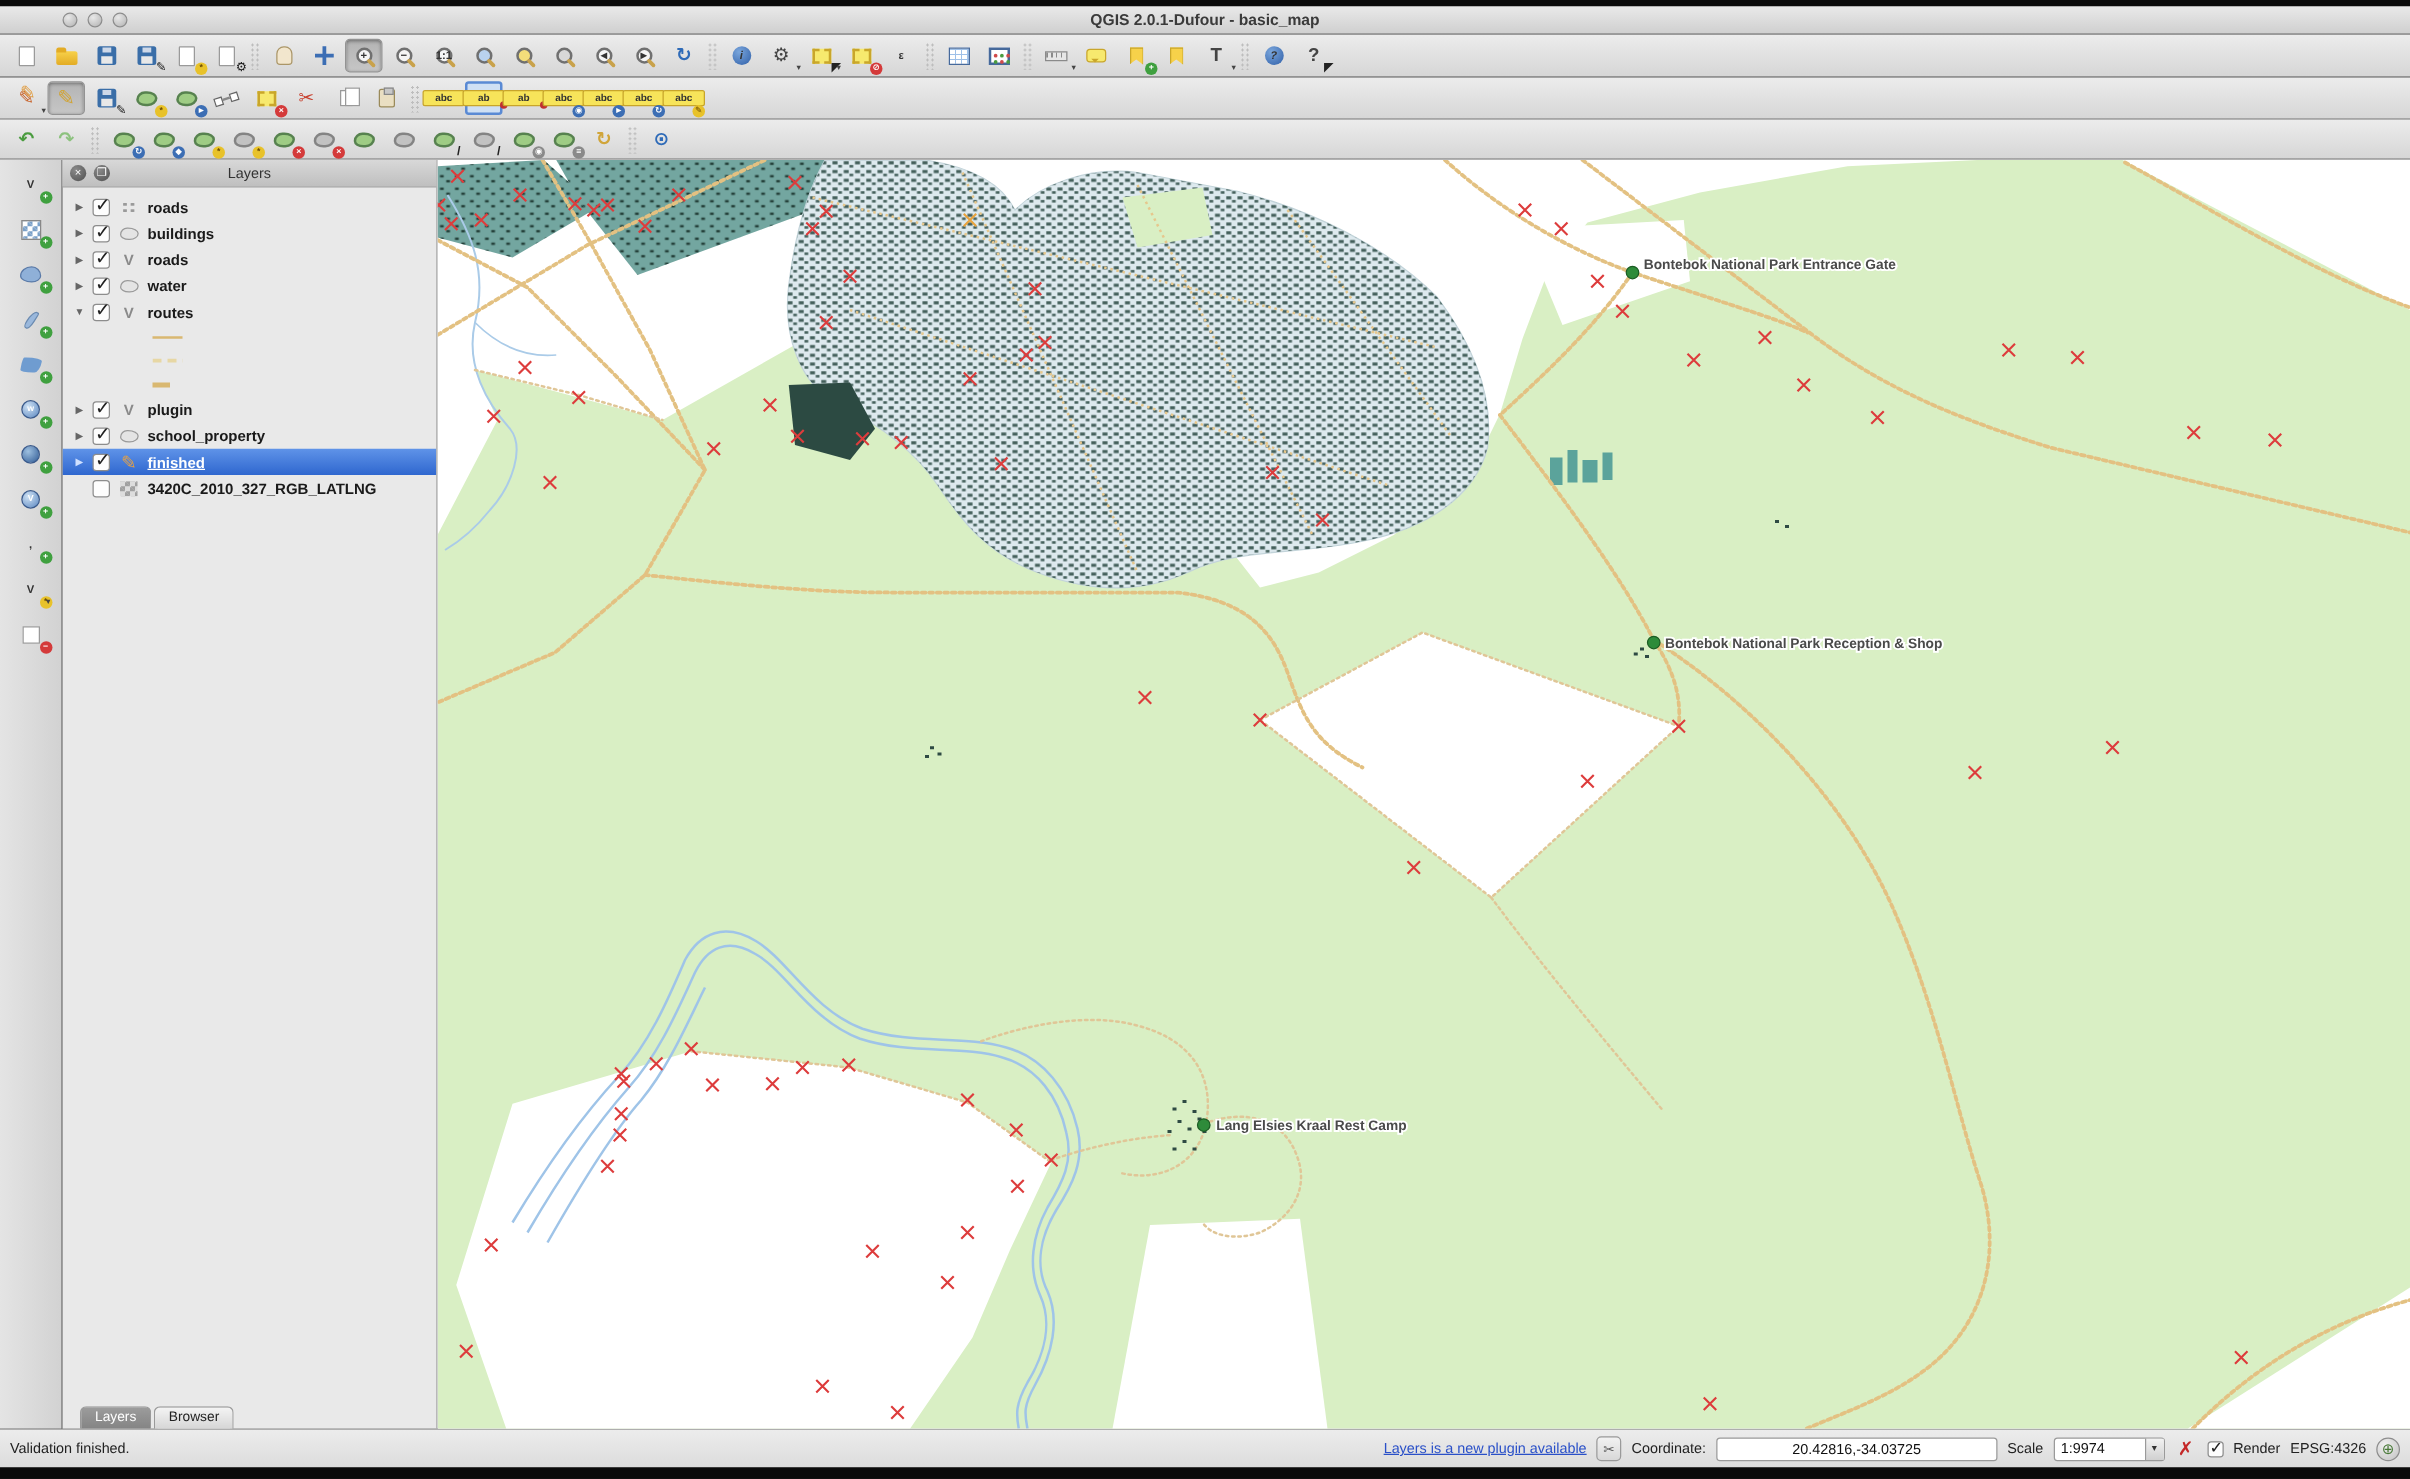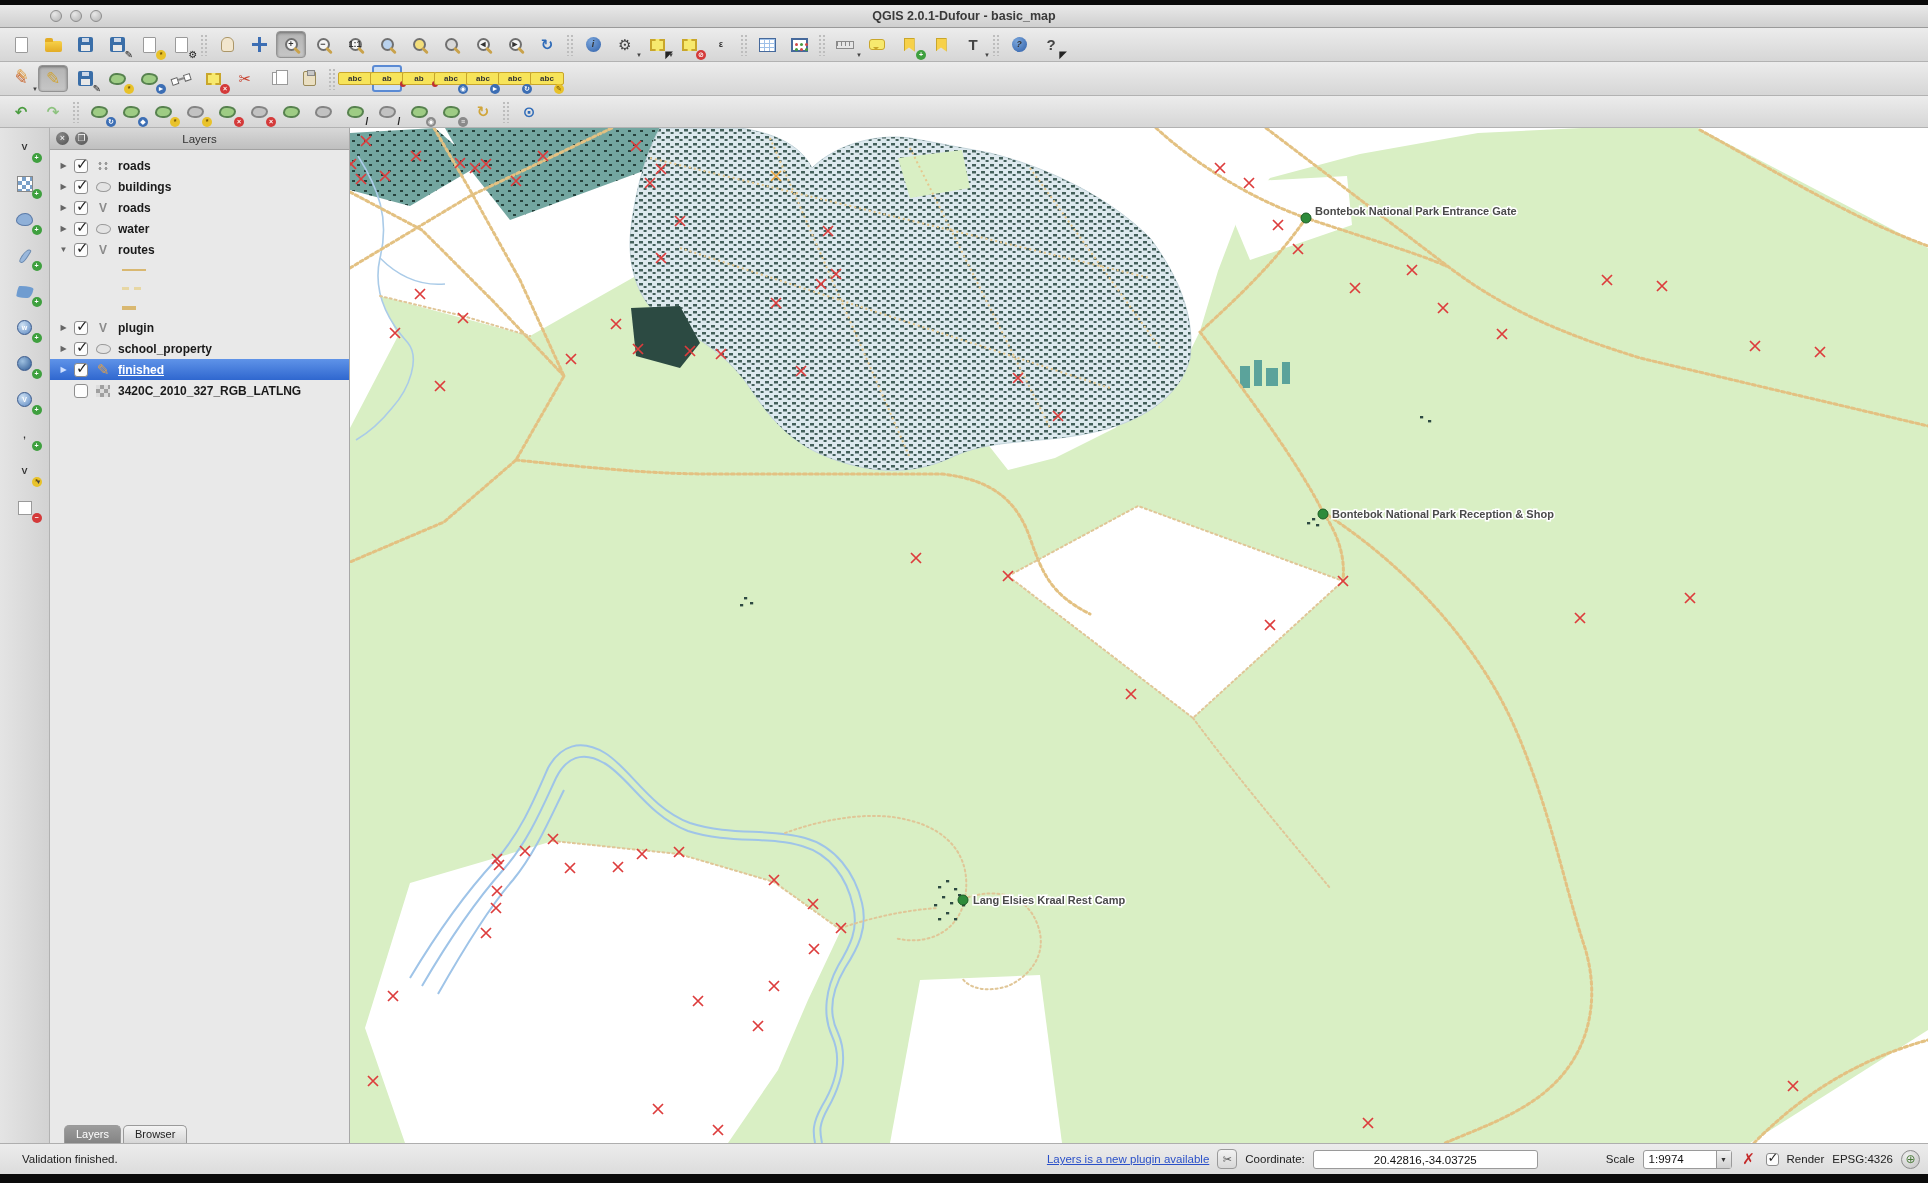--- a/index.html
+++ b/index.html
@@ -101,21 +101,21 @@
   .ptabs{position:absolute;bottom:0;left:14px;display:flex;gap:2px;}
   .ptab{padding:2px 11px 3px;font-size:11px;border:1px solid #9a9a9a;border-bottom:none;border-radius:5px 5px 0 0;background:linear-gradient(#f4f4f4,#d6d6d6);color:#222;}
   .ptab.active{background:linear-gradient(#9c9c9c,#848484);color:#fff;}
   .canvas{flex:1;background:#fff;position:relative;overflow:hidden;}
   .canvas svg{display:block;width:100%;height:100%;}
   .vx{stroke:#dd3c3c;stroke-width:1.7;fill:none;}
   .vx.orange{stroke:#e8a33d;}
   .mlabel{font-size:11px;font-weight:bold;fill:#4a4a4a;stroke:#ffffff;stroke-width:3px;paint-order:stroke;font-family:"Liberation Sans",sans-serif;}
   
   .status{height:31px;background:linear-gradient(#ececec,#dcdcdc);border-top:1px solid #aeaeae;display:flex;align-items:center;font-size:11.5px;color:#222;padding:0 8px;gap:8px;}
-  .st-left{flex:1;margin-left:14px;}
+  .st-left{flex:1;}
   .st-link{color:#2a50c8;text-decoration:underline;}
   .st-ic{width:20px;height:20px;border:1px solid #9a9a9a;border-radius:4px;background:linear-gradient(#f2f2f2,#d8d8d8);display:flex;align-items:center;justify-content:center;font-size:11px;color:#555;}
   .st-input{width:225px;height:19px;background:#fff;border:1px solid #9a9a9a;border-radius:3px;text-align:center;font-size:11.5px;line-height:18px;color:#111;}
   .st-combo{display:flex;align-items:center;height:19px;border:1px solid #9a9a9a;border-radius:3px;background:#fff;}
   .st-combo .val{width:72px;padding-left:5px;font-size:11.5px;color:#111;}
   .st-combo .arrow{width:15px;height:100%;background:linear-gradient(#f2f2f2,#d0d0d0);border-left:1px solid #9a9a9a;font-size:7px;display:flex;align-items:center;justify-content:center;color:#333;}
   .st-stop{width:18px;height:18px;border-radius:3px;color:#c42828;font-size:15px;font-weight:bold;display:flex;align-items:center;justify-content:center;}
   .st-cb{width:13px;height:13px;background:#fdfdfd;border:1px solid #8d8d8d;border-radius:3px;position:relative;}
   .st-cb::after{content:"✓";position:absolute;left:1px;top:-4px;font-size:13px;font-weight:bold;color:#222;}
   .st-crs{width:19px;height:19px;border-radius:50%;background:radial-gradient(circle at 35% 30%,#f0f0f0,#c2c2c2);border:1px solid #8d8d8d;display:flex;align-items:center;justify-content:center;font-size:12px;color:#4a7a3a;}
@@ -748,21 +748,21 @@
       </svg>
     </div>
   </div>
 
   <div class="status">
     <div class="st-left">Validation finished.</div>
     <a class="st-link" href="#">Layers is a new plugin available</a>
     <div class="st-ic">✂</div>
     <span>Coordinate:</span>
     <div class="st-input">20.42816,-34.03725</div>
-    <span style="margin-left:60px">Scale</span>
+    <span style="">Scale</span>
     <div class="st-combo">
       <div class="val">1:9974</div>
       <div class="arrow">▼</div>
     </div>
     <div class="st-stop">✗</div>
     <div class="st-cb"></div>
     <span>Render</span>
     <span>EPSG:4326</span>
     <div class="st-crs">⊕</div>
   </div>

